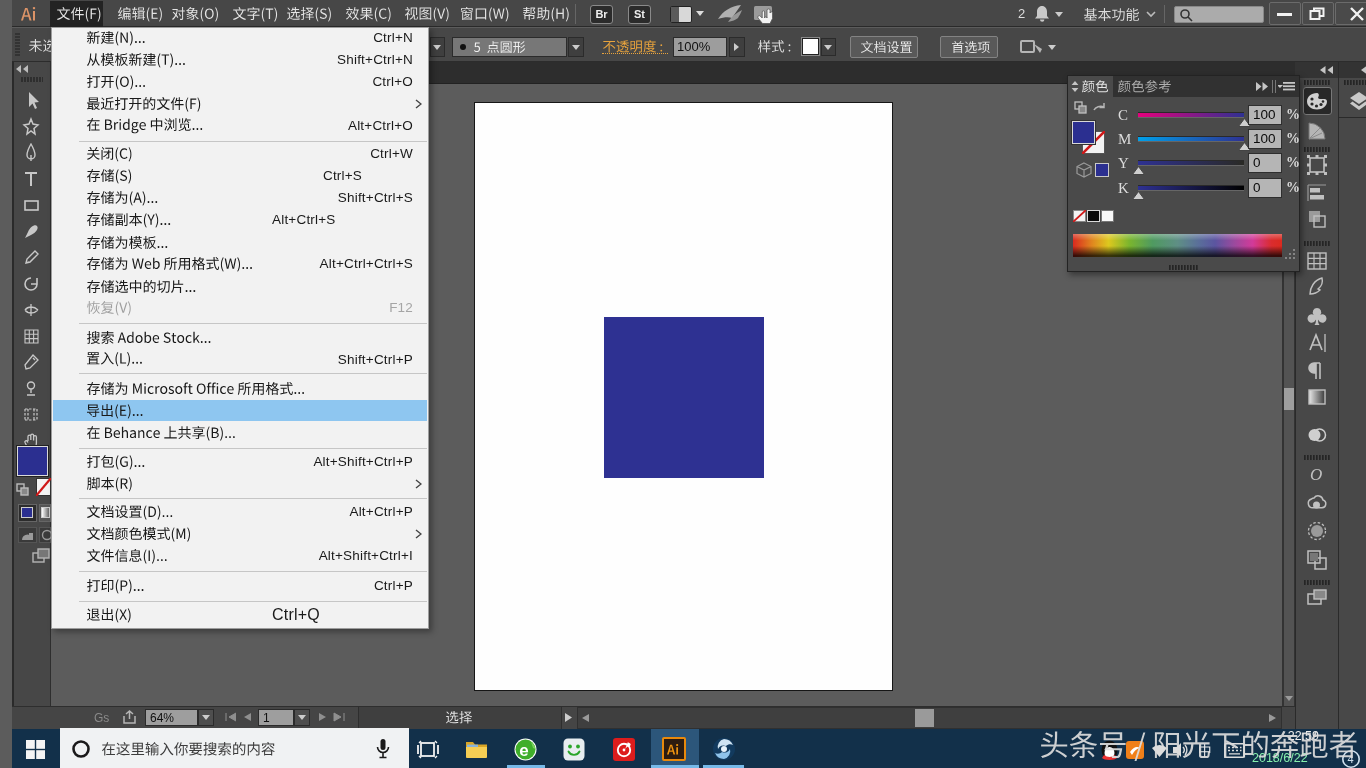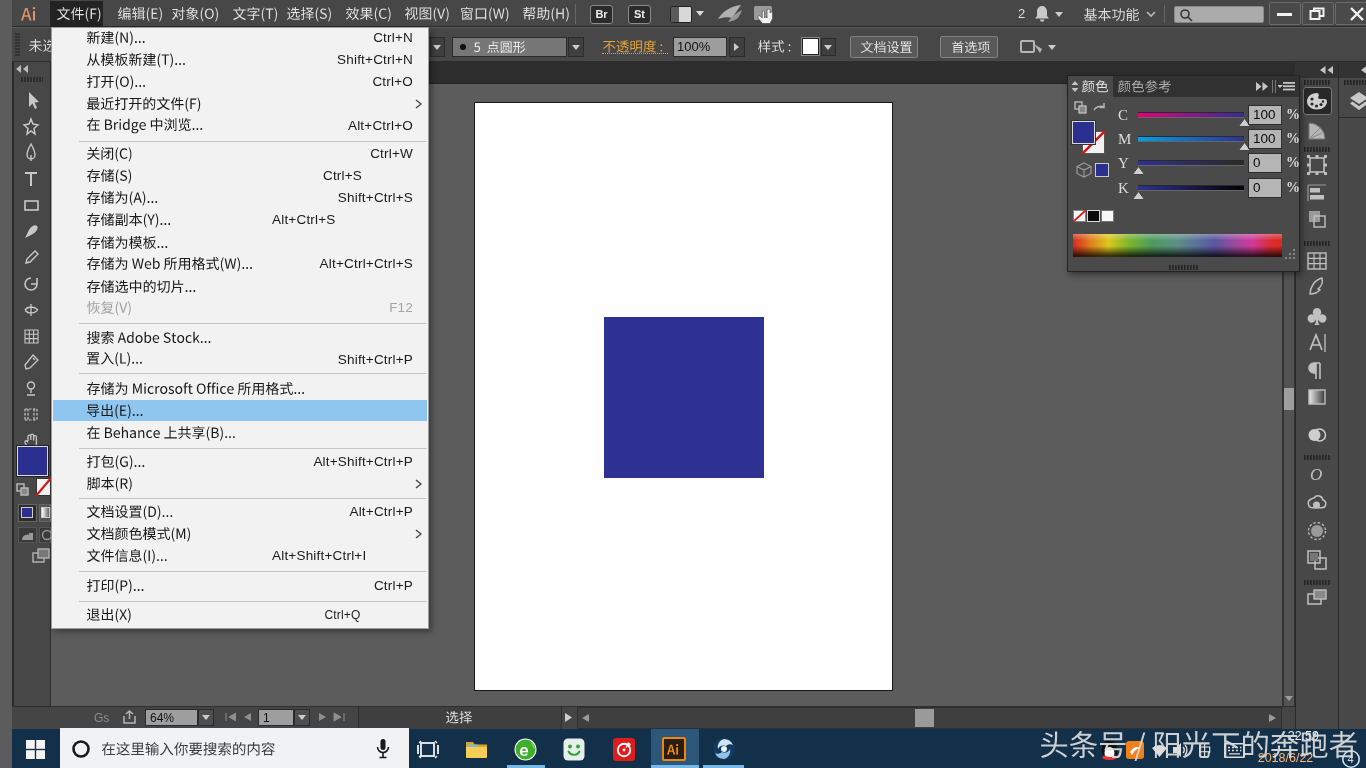--- a/index.html
+++ b/index.html
@@ -610,29 +610,29 @@
     <div style="position:absolute;left:260px;top:503.0px;width:141px;height:18px;font-size:13.5px;color:#1a1a1a;text-align:right;line-height:18px;letter-spacing:0.2px">Alt+Ctrl+P</div>
     <svg style="position:absolute;left:73.0px;top:524.7px;" width="107.0" height="18.6" viewBox="0 0 107.0 18.6">
       <path transform="translate(1.5,13.9)" d="M10.1 -8.8 11.2 -8.5Q10.3 -6 9 -4.1Q7.6 -2.3 5.6 -1Q3.7 0.3 1.2 1.1Q1.1 1 1 0.8Q0.9 0.6 0.7 0.4Q0.6 0.2 0.5 0.1Q3 -0.6 4.9 -1.8Q6.7 -3 8 -4.7Q9.4 -6.4 10.1 -8.8ZM3.8 -8.8Q4.6 -6.6 5.9 -4.8Q7.3 -3.1 9.2 -1.8Q11.1 -0.6 13.5 0.1Q13.4 0.2 13.3 0.3Q13.2 0.5 13 0.7Q12.9 0.9 12.8 1Q10.3 0.3 8.4 -1Q6.5 -2.3 5.1 -4.2Q3.7 -6.1 2.8 -8.4ZM0.7 -9.3H13.4V-8.3H0.7ZM5.9 -11.5 7 -11.9Q7.3 -11.4 7.7 -10.7Q8 -10.1 8.1 -9.7L7 -9.3Q6.8 -9.8 6.5 -10.4Q6.2 -11 5.9 -11.5ZM14.7 -8.8H19.5V-7.8H14.7ZM16.7 -11.8H17.7V1.1H16.7ZM16.6 -8.1 17.3 -7.9Q17.1 -7.1 16.9 -6.2Q16.6 -5.3 16.3 -4.4Q16 -3.5 15.6 -2.8Q15.3 -2 14.9 -1.5Q14.8 -1.7 14.7 -2Q14.5 -2.3 14.4 -2.4Q14.7 -2.9 15.1 -3.6Q15.4 -4.2 15.7 -5Q16 -5.8 16.2 -6.6Q16.5 -7.4 16.6 -8.1ZM17.6 -7.3Q17.8 -7.1 18 -6.8Q18.3 -6.4 18.6 -6Q18.9 -5.6 19.1 -5.2Q19.4 -4.9 19.5 -4.7L18.9 -3.9Q18.7 -4.2 18.5 -4.6Q18.3 -5 18 -5.4Q17.8 -5.9 17.5 -6.2Q17.3 -6.6 17.1 -6.8ZM22.7 -11.7H23.7V-6.1H22.7ZM25.9 -10.9 26.9 -10.6Q26.7 -10 26.4 -9.4Q26.2 -8.8 25.9 -8.2Q25.6 -7.6 25.4 -7.2L24.5 -7.5Q24.8 -7.9 25 -8.5Q25.3 -9.1 25.5 -9.7Q25.8 -10.3 25.9 -10.9ZM19.6 -10.5 20.4 -10.8Q20.7 -10.3 20.9 -9.8Q21.2 -9.2 21.4 -8.6Q21.6 -8.1 21.7 -7.7L20.8 -7.3Q20.7 -7.7 20.5 -8.3Q20.3 -8.8 20 -9.4Q19.8 -10 19.6 -10.5ZM19.5 -6.6H26.8V1H25.8V-5.6H19.5ZM19.7 -3.8H26.2V-2.8H19.7ZM19.2 -0.9H26.1V0.1H19.2ZM35.2 -10.9H41.3V-10.1H35.2ZM37.9 -10.4 38.8 -10.2Q38.6 -9.6 38.4 -9.1Q38.2 -8.6 38 -8.2L37.2 -8.4Q37.4 -8.8 37.6 -9.4Q37.8 -10 37.9 -10.4ZM35.5 -8.5H40.8V-1.9H39.9V-7.7H36.4V-1.9H35.5ZM37.8 -7.1H38.6Q38.6 -5.5 38.5 -4.3Q38.5 -3.1 38.2 -2.2Q38 -1.3 37.6 -0.7Q37.1 -0 36.4 0.4Q35.7 0.8 34.5 1.1Q34.5 1 34.3 0.8Q34.2 0.6 34 0.4Q35.1 0.2 35.8 -0.2Q36.5 -0.6 36.9 -1.2Q37.3 -1.7 37.5 -2.5Q37.7 -3.3 37.7 -4.5Q37.8 -5.6 37.8 -7.1ZM28.9 -10.4H34.9V-9.5H28.9ZM29.6 -7.5H34.9V-6.6H29.6ZM33.5 -9.4 34.3 -9.1Q34.1 -8.6 33.8 -8.1Q33.5 -7.5 33.3 -7.1L32.5 -7.3Q32.6 -7.6 32.8 -8Q33 -8.3 33.2 -8.7Q33.4 -9.1 33.5 -9.4ZM29.9 -9.1 30.7 -9.4Q31 -9 31.2 -8.6Q31.4 -8.1 31.5 -7.8L30.6 -7.5Q30.5 -7.8 30.3 -8.3Q30.1 -8.7 29.9 -9.1ZM29.2 -7.5H30.2V-4.5Q30.2 -3.9 30.1 -3.2Q30.1 -2.4 30 -1.7Q29.9 -0.9 29.8 -0.2Q29.6 0.5 29.3 1.1Q29.2 1 29 0.9Q28.9 0.8 28.7 0.8Q28.6 0.7 28.5 0.6Q28.8 -0.1 29 -1Q29.1 -1.9 29.2 -2.9Q29.2 -3.8 29.2 -4.5ZM33.6 -6.4 34.5 -6.1Q34 -5.6 33.4 -5.3Q32.8 -4.9 32.2 -4.6Q31.5 -4.3 30.9 -4Q30.8 -4.2 30.6 -4.4Q30.4 -4.6 30.2 -4.7Q30.8 -4.9 31.4 -5.2Q32.1 -5.4 32.6 -5.8Q33.2 -6.1 33.6 -6.4ZM33.8 -4.6 34.7 -4.2Q34.2 -3.7 33.5 -3.2Q32.9 -2.7 32.2 -2.3Q31.4 -1.9 30.7 -1.7Q30.6 -1.8 30.4 -2Q30.2 -2.2 30.1 -2.4Q30.7 -2.6 31.4 -3Q32.1 -3.3 32.8 -3.7Q33.4 -4.1 33.8 -4.6ZM34 -2.6 35 -2.2Q34.5 -1.5 33.8 -1Q33.1 -0.4 32.2 0Q31.4 0.5 30.5 0.8Q30.4 0.6 30.2 0.4Q30 0.2 29.8 0Q30.7 -0.2 31.5 -0.6Q32.3 -1 33 -1.5Q33.6 -2 34 -2.6ZM31.2 -11.5 32.1 -11.8Q32.3 -11.4 32.5 -11Q32.6 -10.6 32.7 -10.2L31.8 -10Q31.7 -10.3 31.6 -10.7Q31.4 -11.2 31.2 -11.5ZM38.4 -1.1 38.9 -1.7Q39.4 -1.4 39.9 -1Q40.4 -0.6 40.8 -0.2Q41.2 0.2 41.4 0.5L40.9 1.1Q40.6 0.8 40.2 0.4Q39.8 0 39.3 -0.4Q38.8 -0.8 38.4 -1.1ZM48.6 -7.5H49.7V-3.8H48.6ZM46.7 -10.5H51.2V-9.6H46.2ZM50.8 -10.5H51.1L51.3 -10.6L52 -10.1Q51.6 -9.6 51.2 -9Q50.7 -8.4 50.3 -7.9Q49.8 -7.4 49.3 -7.1Q49.2 -7.2 49 -7.4Q48.8 -7.6 48.7 -7.7Q49.1 -8 49.5 -8.5Q49.9 -9 50.3 -9.4Q50.6 -9.9 50.8 -10.3ZM44.4 -7.9H45.4V-1.1Q45.4 -0.7 45.5 -0.5Q45.7 -0.3 46.1 -0.2Q46.5 -0.1 47.2 -0.1Q47.4 -0.1 48 -0.1Q48.5 -0.1 49.2 -0.1Q49.9 -0.1 50.6 -0.1Q51.3 -0.1 51.8 -0.1Q52.4 -0.1 52.7 -0.1Q53.4 -0.1 53.7 -0.3Q54.1 -0.4 54.2 -0.9Q54.4 -1.4 54.5 -2.3Q54.7 -2.2 55 -2.1Q55.3 -2 55.5 -1.9Q55.4 -1.1 55.2 -0.6Q55.1 -0 54.8 0.3Q54.5 0.6 54 0.8Q53.5 0.9 52.7 0.9Q52.6 0.9 52.2 0.9Q51.7 0.9 51.2 0.9Q50.6 0.9 50 0.9Q49.4 0.9 48.8 0.9Q48.2 0.9 47.8 0.9Q47.4 0.9 47.3 0.9Q46.2 0.9 45.5 0.7Q44.9 0.6 44.6 0.1Q44.4 -0.3 44.4 -1.1ZM46.9 -11.8 47.9 -11.4Q47.4 -10.4 46.6 -9.4Q45.8 -8.4 44.9 -7.6Q44.1 -6.8 43.1 -6.2Q43.1 -6.3 43 -6.5Q42.9 -6.7 42.8 -6.9Q42.6 -7 42.5 -7.1Q43.4 -7.7 44.2 -8.4Q45.1 -9.1 45.8 -10Q46.5 -10.9 46.9 -11.8ZM45.1 -7.9H54.1V-2.8H53V-6.9H45.1ZM45.1 -4.5H53.5V-3.5H45.1ZM61 -10.6H69.2V-9.7H61ZM60.8 -2.9H69.2V-2H60.8ZM63.1 -11.8H64.1V-8.6H63.1ZM66.2 -11.8H67.3V-8.6H66.2ZM62.6 -5.8V-4.8H67.5V-5.8ZM62.6 -7.6V-6.6H67.5V-7.6ZM61.6 -8.4H68.5V-4H61.6ZM64.5 -4.2H65.5Q65.4 -3.1 65.2 -2.3Q64.9 -1.5 64.4 -0.8Q63.9 -0.2 63.1 0.3Q62.2 0.8 60.9 1.1Q60.9 0.9 60.7 0.7Q60.5 0.4 60.4 0.3Q61.6 0 62.3 -0.4Q63.1 -0.8 63.5 -1.3Q64 -1.9 64.2 -2.6Q64.4 -3.3 64.5 -4.2ZM65.8 -2.6Q66.2 -1.5 67.2 -0.8Q68.1 -0 69.5 0.2Q69.4 0.3 69.3 0.5Q69.2 0.7 69.1 0.8Q69 1 68.9 1.1Q67.4 0.7 66.4 -0.2Q65.4 -1.1 64.9 -2.4ZM56.7 -9.1H60.9V-8.1H56.7ZM58.4 -11.8H59.5V1.1H58.4ZM58.5 -8.4 59.2 -8.2Q59 -7.4 58.8 -6.5Q58.6 -5.5 58.3 -4.7Q58 -3.8 57.7 -3Q57.4 -2.3 57 -1.7Q56.9 -1.9 56.9 -2.1Q56.8 -2.3 56.6 -2.4Q56.5 -2.6 56.4 -2.8Q56.8 -3.2 57.1 -3.9Q57.4 -4.5 57.7 -5.3Q58 -6.1 58.2 -6.9Q58.4 -7.7 58.5 -8.4ZM59.4 -7.6Q59.5 -7.4 59.8 -7Q60 -6.6 60.3 -6.2Q60.6 -5.7 60.8 -5.3Q61 -4.9 61.1 -4.8L60.5 -4Q60.3 -4.3 60.1 -4.7Q59.9 -5.2 59.7 -5.6Q59.5 -6.1 59.2 -6.5Q59 -6.9 58.9 -7.2ZM79.9 -11.1 80.6 -11.7Q81 -11.4 81.4 -11.1Q81.8 -10.8 82.1 -10.5Q82.5 -10.2 82.7 -10L81.9 -9.3Q81.7 -9.6 81.4 -9.9Q81.1 -10.2 80.7 -10.5Q80.3 -10.8 79.9 -11.1ZM70.8 -9.1H83.3V-8.1H70.8ZM71.3 -6H77.4V-5H71.3ZM73.8 -5.5H74.8V-0.5H73.8ZM70.8 -0.3Q71.7 -0.5 72.8 -0.7Q74 -1 75.2 -1.2Q76.5 -1.5 77.8 -1.8L77.9 -0.8Q76.7 -0.6 75.5 -0.3Q74.3 -0 73.2 0.2Q72.1 0.5 71.2 0.7ZM77.9 -11.7H79Q79 -9.8 79.1 -8Q79.3 -6.2 79.5 -4.8Q79.8 -3.3 80.2 -2.2Q80.5 -1.1 81 -0.5Q81.5 0.1 82 0.1Q82.3 0.1 82.4 -0.6Q82.5 -1.2 82.6 -2.6Q82.8 -2.4 83.1 -2.3Q83.3 -2.1 83.5 -2Q83.5 -0.8 83.3 -0.1Q83.1 0.6 82.8 0.9Q82.4 1.1 81.9 1.1Q81.2 1.1 80.6 0.7Q80.1 0.2 79.6 -0.7Q79.2 -1.5 78.9 -2.7Q78.5 -3.9 78.3 -5.4Q78.1 -6.8 78 -8.4Q77.9 -10 77.9 -11.7ZM87.4 2.8Q86.4 1.2 85.8 -0.6Q85.3 -2.3 85.3 -4.3Q85.3 -6.4 85.8 -8.1Q86.4 -9.9 87.4 -11.5L88.1 -11.1Q87.2 -9.6 86.8 -7.9Q86.4 -6.1 86.4 -4.3Q86.4 -2.6 86.8 -0.8Q87.2 0.9 88.1 2.4ZM90.1 0V-10.3H91.7L93.7 -4.8Q93.9 -4.3 94 -3.7Q94.2 -3.2 94.4 -2.6H94.5Q94.7 -3.2 94.8 -3.7Q95 -4.3 95.2 -4.8L97.1 -10.3H98.7V0H97.5V-5.7Q97.5 -6.1 97.5 -6.7Q97.5 -7.2 97.6 -7.7Q97.6 -8.3 97.7 -8.7H97.6L96.8 -6.4L94.8 -1H94L92 -6.4L91.2 -8.7H91.1Q91.2 -8.3 91.2 -7.7Q91.3 -7.2 91.3 -6.7Q91.3 -6.1 91.3 -5.7V0ZM101.5 2.8 100.7 2.4Q101.6 0.9 102 -0.8Q102.5 -2.6 102.5 -4.3Q102.5 -6.1 102 -7.9Q101.6 -9.6 100.7 -11.1L101.5 -11.5Q102.5 -9.9 103 -8.1Q103.5 -6.4 103.5 -4.3Q103.5 -2.3 103 -0.6Q102.5 1.2 101.5 2.8Z" fill="#1a1a1a"></path>
     </svg>
     <svg class="ab" style="left:403px;top:529.0px" width="7" height="10" viewBox="0 0 7 10">
       <path d="M1 1 L6 5 L1 9" stroke="#444" stroke-width="1.4" fill="none"></path>
     </svg>
     <svg style="position:absolute;left:73.0px;top:546.7px;" width="83.7" height="18.7" viewBox="0 0 83.7 18.7">
       <path transform="translate(1.5,13.9)" d="M10.1 -8.8 11.2 -8.5Q10.3 -6 9 -4.1Q7.6 -2.3 5.6 -1Q3.7 0.3 1.2 1.1Q1.1 1 1 0.8Q0.9 0.6 0.7 0.4Q0.6 0.2 0.5 0.1Q3 -0.6 4.9 -1.8Q6.7 -3 8 -4.7Q9.4 -6.4 10.1 -8.8ZM3.8 -8.8Q4.6 -6.6 5.9 -4.8Q7.3 -3.1 9.2 -1.8Q11.1 -0.6 13.5 0.1Q13.4 0.2 13.3 0.3Q13.2 0.5 13 0.7Q12.9 0.9 12.8 1Q10.3 0.3 8.4 -1Q6.5 -2.3 5.1 -4.2Q3.7 -6.1 2.8 -8.4ZM0.7 -9.3H13.4V-8.3H0.7ZM5.9 -11.5 7 -11.9Q7.3 -11.4 7.7 -10.7Q8 -10.1 8.1 -9.7L7 -9.3Q6.8 -9.8 6.5 -10.4Q6.2 -11 5.9 -11.5ZM22.5 -11.6H23.5V1.1H22.5ZM20 -11.1 21.1 -10.9Q20.9 -9.9 20.6 -8.9Q20.3 -8 20 -7.2Q19.6 -6.4 19.2 -5.7Q19.1 -5.8 19 -5.9Q18.8 -6 18.6 -6.1Q18.5 -6.2 18.3 -6.3Q18.7 -6.8 19.1 -7.6Q19.4 -8.4 19.6 -9.3Q19.9 -10.1 20 -11.1ZM20.2 -8.9H26.7V-7.9H19.9ZM18.4 -4.8H27.3V-3.7H18.4ZM17.7 -11.7 18.7 -11.4Q18.3 -10.2 17.7 -9.1Q17.1 -7.9 16.5 -6.9Q15.8 -5.9 15 -5.1Q15 -5.2 14.9 -5.4Q14.8 -5.6 14.7 -5.8Q14.5 -6 14.4 -6.1Q15.1 -6.8 15.7 -7.7Q16.3 -8.6 16.9 -9.6Q17.4 -10.6 17.7 -11.7ZM16.3 -8.1 17.3 -9.1 17.3 -9.1V1.1H16.3ZM33.4 -7.4H40.2V-6.6H33.4ZM33.4 -5.4H40.2V-4.6H33.4ZM33.8 -0.3H39.7V0.6H33.8ZM32.3 -9.4H41.3V-8.6H32.3ZM33.2 -3.4H40.3V1.1H39.4V-2.5H34.1V1.1H33.2ZM35.6 -11.4 36.5 -11.8Q36.8 -11.3 37.1 -10.8Q37.4 -10.3 37.5 -9.9L36.6 -9.5Q36.4 -9.9 36.1 -10.4Q35.9 -11 35.6 -11.4ZM31.6 -11.7 32.5 -11.4Q32.1 -10.3 31.6 -9.1Q31 -8 30.4 -6.9Q29.7 -5.9 29 -5.1Q29 -5.3 28.9 -5.4Q28.8 -5.6 28.7 -5.8Q28.5 -6 28.4 -6.1Q29.1 -6.8 29.7 -7.7Q30.2 -8.6 30.7 -9.6Q31.2 -10.7 31.6 -11.7ZM30.4 -8.1 31.3 -9 31.3 -9V1.2H30.4ZM45.7 -7.7V-6.6H52.2V-7.7ZM45.7 -5.8V-4.6H52.2V-5.8ZM45.7 -9.6V-8.5H52.2V-9.6ZM44.7 -10.5H53.3V-3.8H44.7ZM48.5 -11.9 49.7 -11.7Q49.5 -11.2 49.3 -10.8Q49 -10.4 48.8 -10.1L47.9 -10.3Q48.1 -10.6 48.2 -11.1Q48.4 -11.6 48.5 -11.9ZM45.7 -2.8H46.7V-0.6Q46.7 -0.3 46.9 -0.2Q47.1 -0.1 47.8 -0.1Q47.9 -0.1 48.2 -0.1Q48.5 -0.1 48.9 -0.1Q49.3 -0.1 49.7 -0.1Q50.1 -0.1 50.4 -0.1Q50.7 -0.1 50.9 -0.1Q51.3 -0.1 51.4 -0.2Q51.6 -0.3 51.7 -0.7Q51.8 -1 51.8 -1.7Q51.9 -1.6 52.1 -1.6Q52.3 -1.5 52.5 -1.4Q52.6 -1.4 52.8 -1.3Q52.7 -0.4 52.5 0Q52.4 0.5 52 0.7Q51.6 0.9 50.9 0.9Q50.8 0.9 50.5 0.9Q50.2 0.9 49.8 0.9Q49.3 0.9 48.9 0.9Q48.5 0.9 48.2 0.9Q47.8 0.9 47.7 0.9Q46.9 0.9 46.5 0.7Q46 0.6 45.8 0.3Q45.7 0 45.7 -0.5ZM47.9 -3.4 48.7 -3.8Q49 -3.5 49.4 -3.1Q49.8 -2.7 50.1 -2.4Q50.4 -2 50.6 -1.7L49.7 -1.1Q49.6 -1.5 49.3 -1.8Q49 -2.2 48.6 -2.6Q48.2 -3 47.9 -3.4ZM52.7 -2.7 53.6 -3.1Q53.9 -2.7 54.3 -2.1Q54.6 -1.6 54.8 -1.2Q55.1 -0.7 55.2 -0.3L54.2 0.2Q54.1 -0.2 53.9 -0.7Q53.6 -1.2 53.3 -1.7Q53 -2.3 52.7 -2.7ZM44.1 -2.8 45 -2.5Q44.8 -2 44.6 -1.5Q44.3 -1 44.1 -0.5Q43.9 0.1 43.6 0.5L42.6 0Q42.9 -0.4 43.2 -0.9Q43.4 -1.4 43.7 -1.9Q43.9 -2.4 44.1 -2.8ZM59.4 2.8Q58.4 1.2 57.8 -0.6Q57.3 -2.3 57.3 -4.3Q57.3 -6.4 57.8 -8.1Q58.4 -9.9 59.4 -11.5L60.1 -11.1Q59.2 -9.6 58.8 -7.9Q58.4 -6.1 58.4 -4.3Q58.4 -2.6 58.8 -0.8Q59.2 0.9 60.1 2.4ZM62.1 0V-10.3H63.4V0ZM66.2 2.8 65.4 2.4Q66.3 0.9 66.8 -0.8Q67.2 -2.6 67.2 -4.3Q67.2 -6.1 66.8 -7.9Q66.3 -9.6 65.4 -11.1L66.2 -11.5Q67.2 -9.9 67.7 -8.1Q68.3 -6.4 68.3 -4.3Q68.3 -2.3 67.7 -0.6Q67.2 1.2 66.2 2.8ZM71.5 0.2Q71.1 0.2 70.9 -0.1Q70.6 -0.4 70.6 -0.8Q70.6 -1.2 70.9 -1.5Q71.1 -1.8 71.5 -1.8Q71.9 -1.8 72.2 -1.5Q72.4 -1.2 72.4 -0.8Q72.4 -0.4 72.2 -0.1Q71.9 0.2 71.5 0.2ZM75.4 0.2Q75 0.2 74.8 -0.1Q74.5 -0.4 74.5 -0.8Q74.5 -1.2 74.8 -1.5Q75 -1.8 75.4 -1.8Q75.8 -1.8 76.1 -1.5Q76.3 -1.2 76.3 -0.8Q76.3 -0.4 76.1 -0.1Q75.8 0.2 75.4 0.2ZM79.3 0.2Q78.9 0.2 78.6 -0.1Q78.4 -0.4 78.4 -0.8Q78.4 -1.2 78.6 -1.5Q78.9 -1.8 79.3 -1.8Q79.7 -1.8 80 -1.5Q80.2 -1.2 80.2 -0.8Q80.2 -0.4 80 -0.1Q79.7 0.2 79.3 0.2Z" fill="#1a1a1a"></path>
     </svg>
-    <div style="position:absolute;left:260px;top:547.0px;width:141px;height:18px;font-size:13.5px;color:#1a1a1a;text-align:left;line-height:18px;letter-spacing:0.2px">Alt+Shift+Ctrl+I</div>
+    <div style="position:absolute;left:260px;top:547.0px;width:141px;height:18px;font-size:13.5px;color:#1a1a1a;text-align:right;line-height:18px;letter-spacing:0.2px">Alt+Shift+Ctrl+I</div>
     <svg style="position:absolute;left:73.0px;top:576.7px;" width="60.4" height="18.5" viewBox="0 0 60.4 18.5">
       <path transform="translate(1.5,13.8)" d="M0.5 -4.4Q1.2 -4.5 2.1 -4.8Q2.9 -5 3.9 -5.3Q4.8 -5.5 5.8 -5.8L5.9 -4.8Q4.6 -4.4 3.3 -4Q1.9 -3.6 0.9 -3.3ZM0.7 -8.9H5.8V-7.9H0.7ZM2.8 -11.8H3.8V-0.3Q3.8 0.2 3.7 0.4Q3.6 0.7 3.3 0.8Q3 0.9 2.6 0.9Q2.1 1 1.4 1Q1.4 0.8 1.3 0.5Q1.2 0.2 1.1 -0Q1.5 -0 2 -0Q2.4 -0 2.5 -0Q2.8 -0 2.8 -0.3ZM5.8 -10.6H13.5V-9.5H5.8ZM9.8 -10.2H11V-0.4Q11 0.1 10.8 0.4Q10.6 0.7 10.3 0.8Q9.9 1 9.2 1Q8.5 1 7.5 1Q7.5 0.9 7.4 0.7Q7.4 0.5 7.3 0.3Q7.2 0.1 7.1 -0.1Q7.6 -0.1 8.1 -0.1Q8.6 -0.1 9 -0.1Q9.3 -0.1 9.5 -0.1Q9.7 -0.1 9.8 -0.2Q9.8 -0.2 9.8 -0.4ZM16 -6.8H20.4V-5.8H16ZM25.7 -10.8H26.8V-2.4Q26.8 -2 26.7 -1.7Q26.6 -1.4 26.2 -1.3Q25.9 -1.1 25.3 -1.1Q24.8 -1 24 -1Q24 -1.2 23.9 -1.4Q23.8 -1.6 23.8 -1.8Q23.7 -2 23.6 -2.2Q24.2 -2.2 24.8 -2.1Q25.3 -2.1 25.5 -2.1Q25.6 -2.2 25.7 -2.2Q25.7 -2.3 25.7 -2.4ZM21.5 -10.8H26.3V-9.7H22.5V1.1H21.5ZM19.5 -11.5 20.4 -10.6Q19.7 -10.4 19 -10.1Q18.2 -9.9 17.4 -9.7Q16.6 -9.5 15.8 -9.3Q15.7 -9.5 15.6 -9.7Q15.5 -10 15.4 -10.1Q16.2 -10.3 16.9 -10.5Q17.7 -10.7 18.4 -11Q19.1 -11.2 19.5 -11.5ZM15.4 -10.1H16.5V-1.5L15.3 -0.5Q15.3 -0.7 15.2 -0.9Q15.1 -1.1 15 -1.3Q14.9 -1.5 14.8 -1.6Q15 -1.7 15.2 -1.9Q15.4 -2.2 15.4 -2.6ZM15.3 -0.5 15.2 -1.5 15.8 -1.9 20.3 -3Q20.3 -2.7 20.3 -2.5Q20.4 -2.2 20.4 -2Q19.1 -1.7 18.3 -1.4Q17.4 -1.2 16.9 -1.1Q16.4 -0.9 16 -0.8Q15.7 -0.7 15.6 -0.7Q15.4 -0.6 15.3 -0.5ZM31.4 2.8Q30.4 1.2 29.8 -0.6Q29.3 -2.3 29.3 -4.3Q29.3 -6.4 29.8 -8.1Q30.4 -9.9 31.4 -11.5L32.1 -11.1Q31.2 -9.6 30.8 -7.9Q30.4 -6.1 30.4 -4.3Q30.4 -2.6 30.8 -0.8Q31.2 0.9 32.1 2.4ZM34.1 0V-10.3H37.1Q38.2 -10.3 39.1 -10Q40 -9.7 40.4 -9Q40.9 -8.4 40.9 -7.3Q40.9 -6.2 40.4 -5.5Q40 -4.8 39.1 -4.4Q38.3 -4.1 37.1 -4.1H35.4V0ZM35.4 -5.1H37Q38.3 -5.1 39 -5.6Q39.6 -6.1 39.6 -7.3Q39.6 -8.4 38.9 -8.8Q38.3 -9.2 36.9 -9.2H35.4ZM43 2.8 42.2 2.4Q43.1 0.9 43.5 -0.8Q44 -2.6 44 -4.3Q44 -6.1 43.5 -7.9Q43.1 -9.6 42.2 -11.1L43 -11.5Q44 -9.9 44.5 -8.1Q45 -6.4 45 -4.3Q45 -2.3 44.5 -0.6Q44 1.2 43 2.8ZM48.3 0.2Q47.9 0.2 47.6 -0.1Q47.3 -0.4 47.3 -0.8Q47.3 -1.2 47.6 -1.5Q47.9 -1.8 48.3 -1.8Q48.7 -1.8 48.9 -1.5Q49.2 -1.2 49.2 -0.8Q49.2 -0.4 48.9 -0.1Q48.7 0.2 48.3 0.2ZM52.2 0.2Q51.8 0.2 51.5 -0.1Q51.2 -0.4 51.2 -0.8Q51.2 -1.2 51.5 -1.5Q51.8 -1.8 52.2 -1.8Q52.5 -1.8 52.8 -1.5Q53.1 -1.2 53.1 -0.8Q53.1 -0.4 52.8 -0.1Q52.5 0.2 52.2 0.2ZM56.1 0.2Q55.7 0.2 55.4 -0.1Q55.1 -0.4 55.1 -0.8Q55.1 -1.2 55.4 -1.5Q55.7 -1.8 56.1 -1.8Q56.4 -1.8 56.7 -1.5Q57 -1.2 57 -0.8Q57 -0.4 56.7 -0.1Q56.4 0.2 56.1 0.2Z" fill="#1a1a1a"></path>
     </svg>
     <div style="position:absolute;left:260px;top:577.0px;width:141px;height:18px;font-size:13.5px;color:#1a1a1a;text-align:right;line-height:18px;letter-spacing:0.2px">Ctrl+P</div>
     <svg style="position:absolute;left:73.1px;top:605.7px;" width="47.6" height="18.5" viewBox="0 0 47.6 18.5">
       <path transform="translate(1.4,13.8)" d="M6.1 -11.1H11.9V-5.9H6V-6.8H10.9V-10.3H6.1ZM6 -8.9H11.4V-8.1H6ZM12.2 -5.9 13.1 -5.3Q12.4 -4.8 11.7 -4.3Q10.9 -3.8 10.3 -3.5L9.6 -4Q10 -4.3 10.5 -4.6Q11 -4.9 11.5 -5.3Q11.9 -5.6 12.2 -5.9ZM3.6 -6.8V-1.2H2.6V-5.8H0.7V-6.8ZM1.1 -10.6 1.9 -11.2Q2.3 -10.9 2.7 -10.5Q3.1 -10.1 3.5 -9.7Q3.8 -9.3 4 -9L3.2 -8.3Q3 -8.6 2.7 -9.1Q2.3 -9.5 1.9 -9.9Q1.5 -10.3 1.1 -10.6ZM3.2 -1.6Q3.6 -1.6 3.9 -1.4Q4.2 -1.1 4.8 -0.8Q5.5 -0.4 6.4 -0.3Q7.3 -0.2 8.4 -0.2Q9.2 -0.2 10.2 -0.2Q11.1 -0.3 12 -0.3Q12.8 -0.4 13.5 -0.4Q13.4 -0.3 13.4 -0.1Q13.3 0.1 13.3 0.3Q13.2 0.5 13.2 0.6Q12.8 0.6 12.2 0.6Q11.6 0.7 10.9 0.7Q10.2 0.7 9.6 0.7Q8.9 0.7 8.4 0.7Q7.2 0.7 6.2 0.6Q5.3 0.5 4.6 0Q4.1 -0.2 3.8 -0.5Q3.5 -0.7 3.2 -0.7Q3 -0.7 2.6 -0.5Q2.3 -0.3 2 0.1Q1.6 0.5 1.2 0.9L0.6 0Q1.3 -0.7 2 -1.1Q2.7 -1.6 3.2 -1.6ZM7.8 -4.9 8.6 -5.4Q9.3 -4.9 10.1 -4.3Q10.9 -3.6 11.6 -3Q12.3 -2.4 12.8 -1.8L12 -1.2Q11.6 -1.7 10.9 -2.4Q10.2 -3 9.4 -3.7Q8.6 -4.4 7.8 -4.9ZM5.4 -1.2Q5.3 -1.3 5.3 -1.5Q5.2 -1.6 5.1 -1.8Q5 -1.9 4.9 -2Q5.1 -2.1 5.3 -2.4Q5.5 -2.6 5.5 -3V-11.1H6.5V-2.2Q6.5 -2.2 6.4 -2.2Q6.3 -2.1 6.1 -2Q6 -1.9 5.8 -1.7Q5.6 -1.6 5.5 -1.4Q5.4 -1.3 5.4 -1.2ZM5.4 -1.2 5.3 -2 5.8 -2.4 9 -3.2Q9 -3 9 -2.7Q9 -2.5 9 -2.3Q7.9 -2 7.2 -1.8Q6.6 -1.6 6.2 -1.5Q5.8 -1.4 5.7 -1.3Q5.5 -1.2 5.4 -1.2ZM20.4 -11.8H21.5V-0.3H20.4ZM25.4 -4.8H26.5V1.1H25.4ZM16.1 -10.5H17.2V-6.7H24.8V-10.5H26V-5.7H16.1ZM15.5 -4.8H16.6V-0.8H25.9V0.3H15.5ZM31.4 2.8Q30.4 1.2 29.8 -0.6Q29.3 -2.3 29.3 -4.3Q29.3 -6.4 29.8 -8.1Q30.4 -9.9 31.4 -11.5L32.1 -11.1Q31.2 -9.6 30.8 -7.9Q30.4 -6.1 30.4 -4.3Q30.4 -2.6 30.8 -0.8Q31.2 0.9 32.1 2.4ZM33 0 36 -5.3 33.2 -10.3H34.6L36 -7.6Q36.2 -7.3 36.4 -6.9Q36.6 -6.6 36.8 -6.1H36.9Q37.1 -6.6 37.2 -6.9Q37.4 -7.3 37.6 -7.6L39 -10.3H40.3L37.5 -5.2L40.5 0H39.1L37.6 -2.8Q37.4 -3.2 37.2 -3.6Q36.9 -4 36.7 -4.4H36.6Q36.4 -4 36.2 -3.6Q36 -3.2 35.8 -2.8L34.3 0ZM42.1 2.8 41.3 2.4Q42.2 0.9 42.7 -0.8Q43.1 -2.6 43.1 -4.3Q43.1 -6.1 42.7 -7.9Q42.2 -9.6 41.3 -11.1L42.1 -11.5Q43.1 -9.9 43.7 -8.1Q44.2 -6.4 44.2 -4.3Q44.2 -2.3 43.7 -0.6Q43.1 1.2 42.1 2.8Z" fill="#1a1a1a"></path>
     </svg>
-    <div style="position:absolute;left:260px;top:606.0px;width:141px;height:18px;font-size:12px;color:#1a1a1a;text-align:center;line-height:18px;letter-spacing:0.2px">Ctrl+Q</div>
+    <div style="position:absolute;left:260px;top:606.0px;width:141px;height:18px;font-size:16px;color:#1a1a1a;text-align:left;line-height:18px;letter-spacing:0.2px">Ctrl+Q</div>
     <div style="position:absolute;left:67px;top:140.5px;width:348px;height:1px;background:#c6c6c6"></div>
     <div style="position:absolute;left:67px;top:322.5px;width:348px;height:1px;background:#c6c6c6"></div>
     <div style="position:absolute;left:67px;top:373px;width:348px;height:1px;background:#c6c6c6"></div>
     <div style="position:absolute;left:67px;top:448px;width:348px;height:1px;background:#c6c6c6"></div>
     <div style="position:absolute;left:67px;top:497.5px;width:348px;height:1px;background:#c6c6c6"></div>
     <div style="position:absolute;left:67px;top:570.5px;width:348px;height:1px;background:#c6c6c6"></div>
     <div style="position:absolute;left:67px;top:600.5px;width:348px;height:1px;background:#c6c6c6"></div>
     <div style="position:absolute;left:0;top:729px;width:1366px;height:39px;background:#12304a"></div>
     <svg class="ab" style="left:14px;top:740px" width="19" height="19" viewBox="0 0 19 19">
       <rect x="0" y="0" width="8.8" height="8.8" fill="#f4f4f4"></rect>
@@ -710,20 +710,20 @@
       <path d="M11 5 a4.5 4.5 0 0 1 0 6 M13 3 a7.5 7.5 0 0 1 0 10" stroke="#ddd" stroke-width="1.4" fill="none"></path>
     </svg>
     <svg style="position:absolute;left:1185.3px;top:741.6px;" width="15.3" height="16.9" viewBox="0 0 15.3 16.9">
       <path transform="translate(0.7,13.8)" d="M1.3 -9.3H12.6V-2.7H11.5V-8.2H2.4V-2.6H1.3ZM1.9 -4.5H12.2V-3.5H1.9ZM6.4 -11.8H7.5V1.1H6.4Z" fill="#f0f0f0"></path>
     </svg>
     <svg class="ab" style="left:1212px;top:743px" width="21" height="15" viewBox="0 0 21 15">
       <rect x="0.8" y="0.8" width="19.4" height="13.4" rx="1.5" fill="none" stroke="#ddd" stroke-width="1.5"></rect>
       <path d="M4 4.5 h2 M8 4.5 h2 M12 4.5 h2 M16 4.5 h1.5 M4 7.5 h2 M8 7.5 h2 M12 7.5 h2 M16 7.5 h1.5 M5 10.8 h11" stroke="#ddd" stroke-width="1.3"></path>
     </svg>
     <div style="position:absolute;left:1245px;top:729px;width:62px;height:14px;color:#eee;font-size:12.5px;text-align:right;line-height:14px">22:59</div>
-    <div style="position:absolute;left:1240px;top:751px;width:67px;height:14px;color:#fdba74;font-size:12.5px;text-align:center;line-height:14px">2018/6/22</div>
+    <div style="position:absolute;left:1240px;top:751px;width:67px;height:14px;color:#86efac;font-size:12.5px;text-align:left;line-height:14px">2018/6/22</div>
     <svg class="ab" style="left:1329px;top:749px" width="20" height="19" viewBox="0 0 20 19">
       <circle cx="10" cy="10" r="8.2" fill="none" stroke="#cfe0ee" stroke-width="1.6"></circle>
       <text x="6.5" y="14" font-size="11" fill="#cfe0ee" font-family="Liberation Sans">4</text>
     </svg>
     <svg style="position:absolute;left:1026.6px;top:729.0px;" width="319.5" height="34.1" viewBox="0 0 319.5 34.1">
       <path transform="translate(0.4,26.8)" d="M15.5 -24.4H17.8Q17.8 -21.1 17.7 -18Q17.6 -15 17.2 -12.4Q16.9 -9.7 15.9 -7.5Q15 -5.2 13.4 -3.4Q11.8 -1.5 9.2 -0.1Q6.7 1.3 2.9 2.2Q2.8 1.8 2.4 1.3Q2 0.7 1.6 0.4Q5.2 -0.5 7.7 -1.7Q10.1 -3 11.6 -4.7Q13.1 -6.4 13.9 -8.5Q14.8 -10.5 15.1 -13Q15.4 -15.5 15.5 -18.3Q15.5 -21.2 15.5 -24.4ZM1.7 -11.2H27.8V-9.2H1.7ZM15.8 -4.9 17 -6.4Q19 -5.5 21 -4.3Q23 -3.2 24.8 -2Q26.5 -0.8 27.7 0.2L26.3 1.9Q25.1 0.8 23.4 -0.4Q21.7 -1.6 19.7 -2.7Q17.8 -3.9 15.8 -4.9ZM5.6 -21.8 6.9 -23.4Q8 -23 9.3 -22.4Q10.6 -21.8 11.7 -21.2Q12.9 -20.6 13.6 -20L12.4 -18.2Q11.6 -18.8 10.5 -19.5Q9.4 -20.1 8.1 -20.7Q6.8 -21.3 5.6 -21.8ZM3 -16.4 4.3 -18Q5.5 -17.6 6.8 -16.9Q8.1 -16.3 9.2 -15.7Q10.3 -15 11.1 -14.4L9.7 -12.7Q9 -13.3 7.9 -14Q6.7 -14.7 5.5 -15.3Q4.2 -16 3 -16.4ZM38.8 -22H50.5V-20.1H38.8ZM50.1 -22H50.5L50.9 -22.1L52.4 -21.2Q51 -18.7 48.7 -16.8Q46.4 -14.9 43.6 -13.5Q40.8 -12.1 37.7 -11.2Q34.6 -10.3 31.5 -9.7Q31.3 -10.2 31 -10.8Q30.7 -11.4 30.4 -11.7Q33.4 -12.1 36.4 -13Q39.4 -13.8 42 -15Q44.7 -16.2 46.8 -17.9Q48.9 -19.5 50.1 -21.6ZM40.5 -24.7 42.9 -24.3Q41.4 -21.8 39 -19.5Q36.6 -17.2 33.1 -15.3Q33 -15.6 32.7 -15.9Q32.4 -16.2 32.1 -16.5Q31.8 -16.7 31.6 -16.9Q33.8 -18 35.5 -19.3Q37.2 -20.6 38.5 -22Q39.8 -23.4 40.5 -24.7ZM38.9 -20.8Q40.6 -18.4 43.4 -16.6Q46.2 -14.8 49.9 -13.6Q53.6 -12.5 57.8 -11.9Q57.5 -11.7 57.3 -11.4Q57 -11 56.8 -10.6Q56.6 -10.3 56.4 -10Q52.2 -10.6 48.5 -11.9Q44.8 -13.1 41.9 -15.2Q38.9 -17.2 37 -19.9ZM33.7 -8.4H54.5V-6.5H33.7ZM38.2 -5.4 40 -4.6Q39.2 -3.5 38.1 -2.4Q37 -1.3 35.9 -0.4Q34.7 0.6 33.7 1.3Q33.5 1 33.3 0.7Q33 0.4 32.7 0.2Q32.5 -0.1 32.2 -0.3Q33.2 -0.9 34.3 -1.7Q35.4 -2.5 36.5 -3.5Q37.5 -4.5 38.2 -5.4ZM43 -11.5H45.2V-0.1Q45.2 0.8 45 1.2Q44.8 1.7 44.2 1.9Q43.6 2.2 42.7 2.2Q41.9 2.2 40.6 2.2Q40.5 1.8 40.3 1.3Q40.1 0.7 39.9 0.3Q40.7 0.3 41.5 0.3Q42.3 0.3 42.5 0.3Q42.8 0.3 42.9 0.2Q43 0.1 43 -0.1ZM47.9 -4.3 49.5 -5.4Q50.5 -4.6 51.6 -3.6Q52.7 -2.6 53.6 -1.7Q54.6 -0.7 55.1 0.1L53.4 1.4Q52.9 0.6 52 -0.4Q51.1 -1.4 50 -2.4Q48.9 -3.4 47.9 -4.3ZM66.4 -21.5V-17.5H80.4V-21.5ZM64.2 -23.5H82.8V-15.6H64.2ZM60.6 -12.9H86.2V-10.9H60.6ZM66.1 -7.6H81.1V-5.6H66.1ZM80.4 -7.6H82.8Q82.8 -7.6 82.8 -7.4Q82.7 -7.2 82.7 -7Q82.7 -6.8 82.7 -6.6Q82.3 -4.2 81.9 -2.5Q81.6 -0.9 81.1 0Q80.7 1 80.1 1.5Q79.6 1.9 79 2.1Q78.4 2.2 77.6 2.3Q76.8 2.3 75.5 2.3Q74.1 2.3 72.6 2.2Q72.6 1.7 72.4 1.1Q72.2 0.5 71.8 0.1Q73.4 0.2 74.8 0.3Q76.3 0.3 76.9 0.3Q77.4 0.3 77.7 0.3Q78 0.2 78.3 0Q78.7 -0.3 79.1 -1.2Q79.5 -2 79.8 -3.5Q80.1 -5 80.4 -7.3ZM67.1 -12.1 69.4 -11.7Q69.1 -10.7 68.7 -9.6Q68.4 -8.5 68 -7.4Q67.6 -6.4 67.3 -5.6H64.8Q65.2 -6.5 65.6 -7.6Q66 -8.7 66.4 -9.9Q66.8 -11 67.1 -12.1ZM95.1 5.3 103.9 -23.3H105.9L97.1 5.3ZM126.5 -22.9H139.6V1.9H137.4V-20.8H128.6V2.1H126.5ZM127.8 -2.2H138.5V-0.2H127.8ZM127.7 -12.9H138.5V-10.8H127.7ZM115.5 -23.5H123.2V-21.5H117.5V2.3H115.5ZM122.7 -23.5H123.1L123.4 -23.6L124.9 -22.7Q124.1 -20.8 123.1 -18.8Q122.1 -16.8 121.1 -15.1Q122.5 -13.9 123.3 -12.8Q124 -11.7 124.3 -10.6Q124.6 -9.6 124.6 -8.7Q124.6 -7.5 124.3 -6.6Q123.9 -5.7 123.2 -5.2Q122.8 -5 122.4 -4.8Q121.9 -4.7 121.4 -4.6Q120.8 -4.6 120.2 -4.6Q119.5 -4.6 118.9 -4.6Q118.8 -5 118.7 -5.6Q118.6 -6.2 118.3 -6.6Q118.9 -6.6 119.5 -6.6Q120.1 -6.6 120.6 -6.6Q121.3 -6.6 121.8 -6.9Q122.2 -7.1 122.4 -7.7Q122.5 -8.2 122.5 -8.9Q122.5 -10.1 121.8 -11.6Q121.1 -13.1 119 -14.8Q119.5 -15.8 120 -16.9Q120.5 -18 121 -19.1Q121.5 -20.1 121.9 -21.1Q122.4 -22.1 122.7 -22.9ZM159.6 -11.9H161.8V-1Q161.8 -0.2 162 -0Q162.3 0.2 163.1 0.2Q163.3 0.2 163.9 0.2Q164.4 0.2 165 0.2Q165.6 0.2 166.2 0.2Q166.7 0.2 167 0.2Q167.6 0.2 167.9 -0.1Q168.2 -0.5 168.3 -1.6Q168.4 -2.6 168.5 -4.7Q168.7 -4.5 169.1 -4.4Q169.4 -4.2 169.8 -4Q170.2 -3.9 170.5 -3.8Q170.4 -1.4 170.1 -0.1Q169.8 1.3 169.1 1.8Q168.4 2.3 167.2 2.3Q167 2.3 166.3 2.3Q165.7 2.3 165 2.3Q164.3 2.3 163.7 2.3Q163.1 2.3 162.9 2.3Q161.6 2.3 160.9 2Q160.1 1.7 159.8 1Q159.6 0.3 159.6 -0.9ZM151.8 -11.8H154.1Q153.9 -9.3 153.5 -7.1Q153 -4.9 152 -3.1Q151.1 -1.3 149.3 0Q147.5 1.4 144.7 2.3Q144.6 2.1 144.3 1.7Q144.1 1.4 143.8 1Q143.6 0.7 143.3 0.5Q145.9 -0.3 147.5 -1.5Q149.2 -2.7 150 -4.3Q150.9 -5.8 151.3 -7.7Q151.6 -9.6 151.8 -11.8ZM146.4 -22.5 148.3 -23.3Q149.1 -22.1 149.8 -20.8Q150.6 -19.5 151.1 -18.3Q151.7 -17 152 -16L149.8 -15.2Q149.6 -16.1 149 -17.4Q148.5 -18.7 147.8 -20Q147.1 -21.4 146.4 -22.5ZM165.7 -23.6 168 -22.8Q167.4 -21.5 166.6 -20.1Q165.9 -18.7 165.2 -17.5Q164.5 -16.2 163.8 -15.2L162 -16Q162.6 -17 163.3 -18.3Q164 -19.6 164.6 -21Q165.3 -22.4 165.7 -23.6ZM143.9 -13.5H170.2V-11.4H143.9ZM155.8 -24.7H158V-12.6H155.8ZM173.3 -22.5H199.5V-20.3H173.3ZM184.7 -20.8H187V2.3H184.7ZM185.9 -13.8 187.4 -15.5Q188.7 -14.9 190.2 -14.1Q191.7 -13.3 193.1 -12.5Q194.5 -11.6 195.8 -10.8Q197 -10 197.9 -9.4L196.4 -7.4Q195.5 -8 194.3 -8.9Q193.1 -9.7 191.6 -10.6Q190.2 -11.4 188.8 -12.3Q187.3 -13.1 185.9 -13.8ZM205 -20H213.9V-0.7H205V-2.7H211.9V-18H205ZM203.6 -20H205.7V1.6H203.6ZM204.8 -11.8H212.9V-9.8H204.8ZM208.1 -24.8 210.5 -24.3Q210.1 -23 209.6 -21.5Q209.1 -20.1 208.6 -19.1L206.8 -19.6Q207.1 -20.3 207.3 -21.2Q207.6 -22.1 207.8 -23.1Q208 -24 208.1 -24.8ZM218.1 -20.1H227.1V-18H218.1ZM226.3 -20.1H228.4Q228.4 -20.1 228.4 -19.8Q228.4 -19.6 228.4 -19.4Q228.4 -19.1 228.4 -18.9Q228.2 -13.9 228 -10.4Q227.9 -6.9 227.6 -4.7Q227.4 -2.4 227.1 -1.2Q226.8 0 226.3 0.6Q225.8 1.2 225.3 1.5Q224.8 1.7 224 1.8Q223.2 1.9 222 1.8Q220.8 1.8 219.6 1.7Q219.6 1.3 219.4 0.7Q219.2 0 218.9 -0.4Q220.3 -0.3 221.5 -0.2Q222.7 -0.2 223.2 -0.2Q223.7 -0.2 224 -0.3Q224.2 -0.4 224.5 -0.7Q224.9 -1.1 225.1 -2.3Q225.4 -3.5 225.6 -5.7Q225.8 -7.9 226 -11.3Q226.2 -14.7 226.3 -19.6ZM218.7 -24.8 220.8 -24.3Q220.3 -22.1 219.5 -20Q218.8 -17.9 217.9 -16.1Q217 -14.2 216 -12.8Q215.8 -13 215.4 -13.2Q215.1 -13.5 214.7 -13.7Q214.4 -13.9 214.1 -14.1Q215.1 -15.4 216 -17.1Q216.9 -18.8 217.5 -20.8Q218.2 -22.8 218.7 -24.8ZM217.3 -12.4 219 -13.4Q219.9 -12.4 220.8 -11.1Q221.7 -9.9 222.4 -8.8Q223.2 -7.6 223.7 -6.7L221.8 -5.6Q221.4 -6.5 220.6 -7.7Q219.9 -8.8 219 -10.1Q218.1 -11.4 217.3 -12.4ZM237.8 -14H252.5V-12H237.8ZM244.1 -17.1H246.3V-8.2H244.1ZM232 -6.9H258.4V-4.9H232ZM249.7 -10.3H251.9V2.3H249.7ZM238.5 -10.3H240.6V-7.4Q240.6 -6.1 240.4 -4.8Q240.2 -3.5 239.5 -2.2Q238.9 -0.9 237.7 0.2Q236.4 1.4 234.3 2.4Q234.1 2.1 233.9 1.8Q233.6 1.5 233.3 1.2Q233 0.9 232.8 0.8Q234.7 -0.1 235.9 -1.1Q237 -2.1 237.5 -3.1Q238.1 -4.2 238.3 -5.3Q238.5 -6.4 238.5 -7.4ZM232.5 -20.7H257.9V-18.7H232.5ZM249.3 -20.1Q250.3 -18.6 251.8 -17.3Q253.3 -15.9 255.2 -14.8Q257.1 -13.7 259 -13.1Q258.7 -12.9 258.4 -12.6Q258.1 -12.3 257.9 -11.9Q257.6 -11.6 257.5 -11.3Q255.5 -12 253.6 -13.3Q251.7 -14.5 250.2 -16.1Q248.6 -17.7 247.4 -19.4ZM243.8 -24.7 246.1 -24.3Q245.1 -21.8 243.4 -19.4Q241.7 -16.9 239.1 -14.8Q236.5 -12.7 233 -11.1Q232.9 -11.4 232.7 -11.7Q232.4 -12 232.1 -12.3Q231.9 -12.7 231.6 -12.8Q235 -14.3 237.4 -16.2Q239.9 -18.2 241.4 -20.4Q243 -22.5 243.8 -24.7ZM264.4 -21.5V-16.3H269.4V-21.5ZM262.4 -23.4H271.4V-14.4H262.4ZM266.2 -15.3H268.2V-1.9H266.2ZM262.4 -11.6H264.3V-1H262.4ZM260.9 -1.1Q262.3 -1.4 264.1 -1.9Q265.8 -2.3 267.8 -2.9Q269.8 -3.4 271.8 -3.9L272.1 -2Q269.3 -1.2 266.5 -0.4Q263.7 0.3 261.5 1ZM267.1 -10.3H271.4V-8.4H267.1ZM275.3 -21.3H285.1V-19.4H275.3ZM284.4 -21.3H286.4Q286.4 -21.3 286.4 -21.1Q286.4 -20.9 286.4 -20.7Q286.4 -20.5 286.4 -20.3Q286.4 -16.5 286.4 -13.9Q286.4 -11.3 286.3 -9.6Q286.2 -8 286.1 -7.1Q285.9 -6.2 285.7 -5.9Q285.4 -5.4 285 -5.2Q284.5 -5 283.9 -4.9Q283.4 -4.8 282.5 -4.8Q281.7 -4.8 280.7 -4.9Q280.7 -5.3 280.5 -5.9Q280.4 -6.4 280.1 -6.8Q281.1 -6.8 281.8 -6.7Q282.6 -6.7 283 -6.7Q283.3 -6.7 283.5 -6.8Q283.7 -6.9 283.8 -7.1Q284 -7.4 284.1 -8.2Q284.2 -9 284.3 -10.6Q284.3 -12.2 284.3 -14.7Q284.4 -17.2 284.4 -20.9ZM275.7 -24.6 277.7 -24.2Q277.1 -22.4 276.4 -20.6Q275.6 -18.9 274.8 -17.4Q273.9 -15.9 272.9 -14.7Q272.7 -14.9 272.5 -15.2Q272.2 -15.5 271.9 -15.8Q271.6 -16.1 271.4 -16.3Q272.8 -17.8 273.9 -20Q275 -22.3 275.7 -24.6ZM273.5 -16.2H275.5V-1.5Q275.5 -0.9 275.7 -0.5Q275.8 -0.2 276.3 -0.1Q276.8 0.1 277.7 0.1Q278 0.1 278.6 0.1Q279.3 0.1 280.1 0.1Q281 0.1 281.8 0.1Q282.7 0.1 283.4 0.1Q284.1 0.1 284.4 0.1Q285.2 0.1 285.5 -0.2Q285.9 -0.5 286.1 -1.3Q286.3 -2 286.3 -3.5Q286.7 -3.3 287.2 -3Q287.8 -2.8 288.2 -2.7Q288.1 -0.9 287.7 0.1Q287.4 1.1 286.6 1.5Q285.9 1.9 284.5 1.9Q284.3 1.9 283.6 1.9Q282.9 1.9 282 1.9Q281.1 1.9 280.1 1.9Q279.2 1.9 278.5 1.9Q277.8 1.9 277.6 1.9Q276 1.9 275.1 1.6Q274.3 1.4 273.9 0.6Q273.5 -0.1 273.5 -1.5ZM274 -16.2H281.7V-7.2H274V-9H279.8V-14.3H274ZM290.9 -15.2H317.1V-13.3H290.9ZM293.5 -21H310.5V-19H293.5ZM298.3 -5.4H312.1V-3.6H298.3ZM298.3 -0.5H312.1V1.4H298.3ZM301 -24.7H303.2V-14.2H301ZM313.9 -23.7 315.8 -22.7Q312.9 -18.8 309 -15.6Q305.2 -12.4 300.8 -9.9Q296.3 -7.4 291.6 -5.6Q291.5 -5.8 291.3 -6.1Q291 -6.5 290.7 -6.8Q290.4 -7.2 290.2 -7.4Q295 -9 299.4 -11.5Q303.8 -13.9 307.5 -17Q311.2 -20.1 313.9 -23.7ZM297 -10.2H313.5V2.2H311.2V-8.3H299.2V2.4H297Z" fill="#dcdcdc" opacity="0.93"></path>
     </svg>
   </div>
 </body></html>

